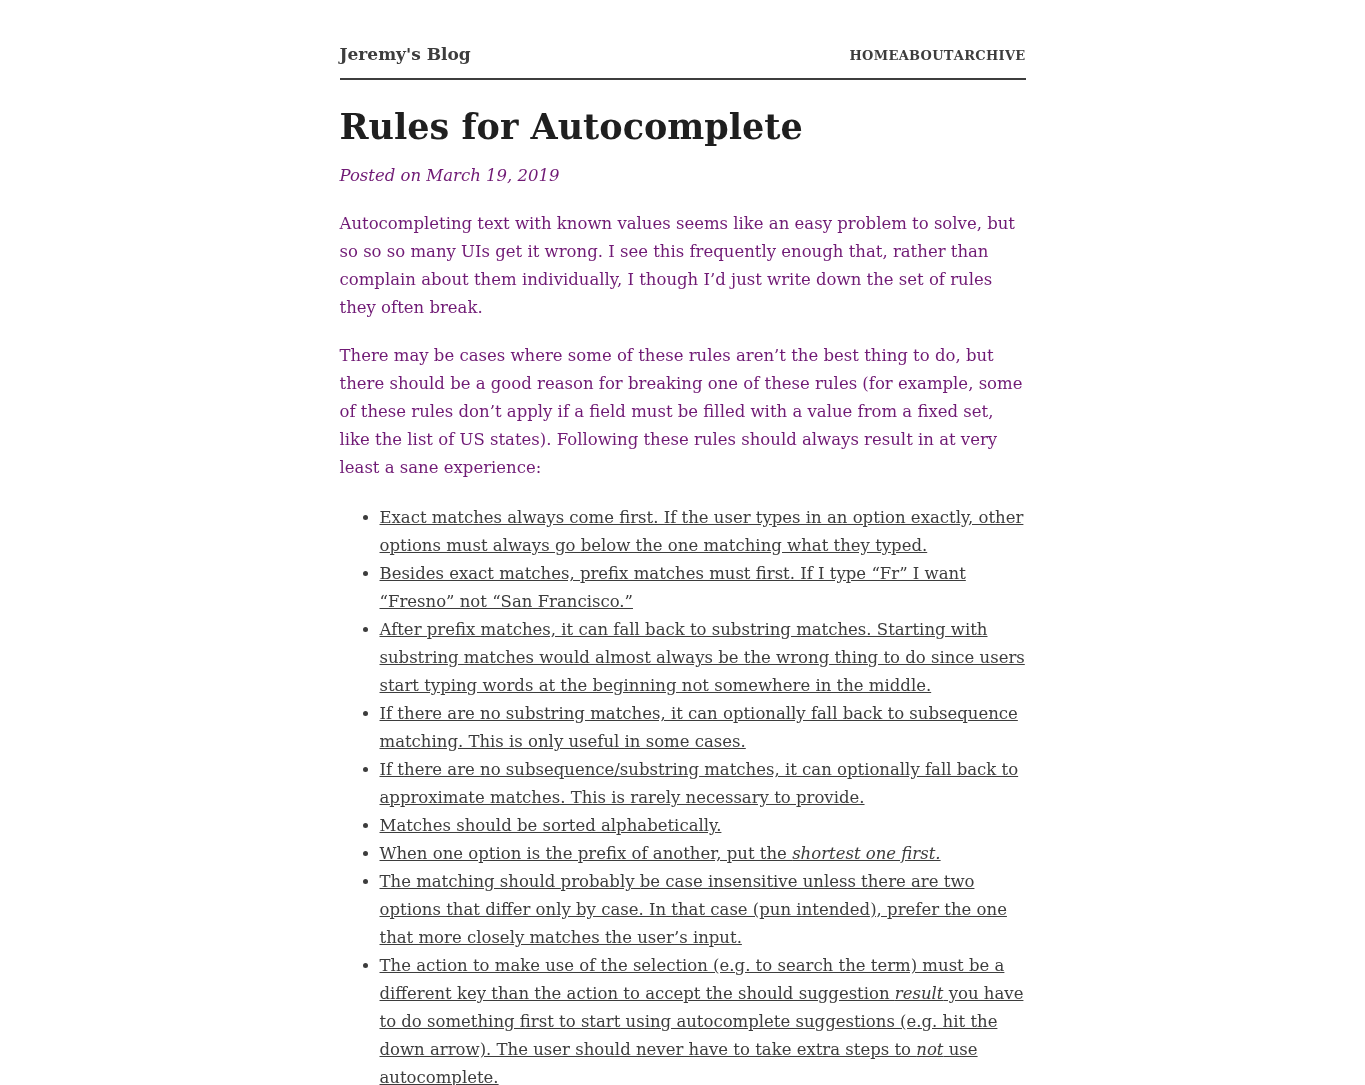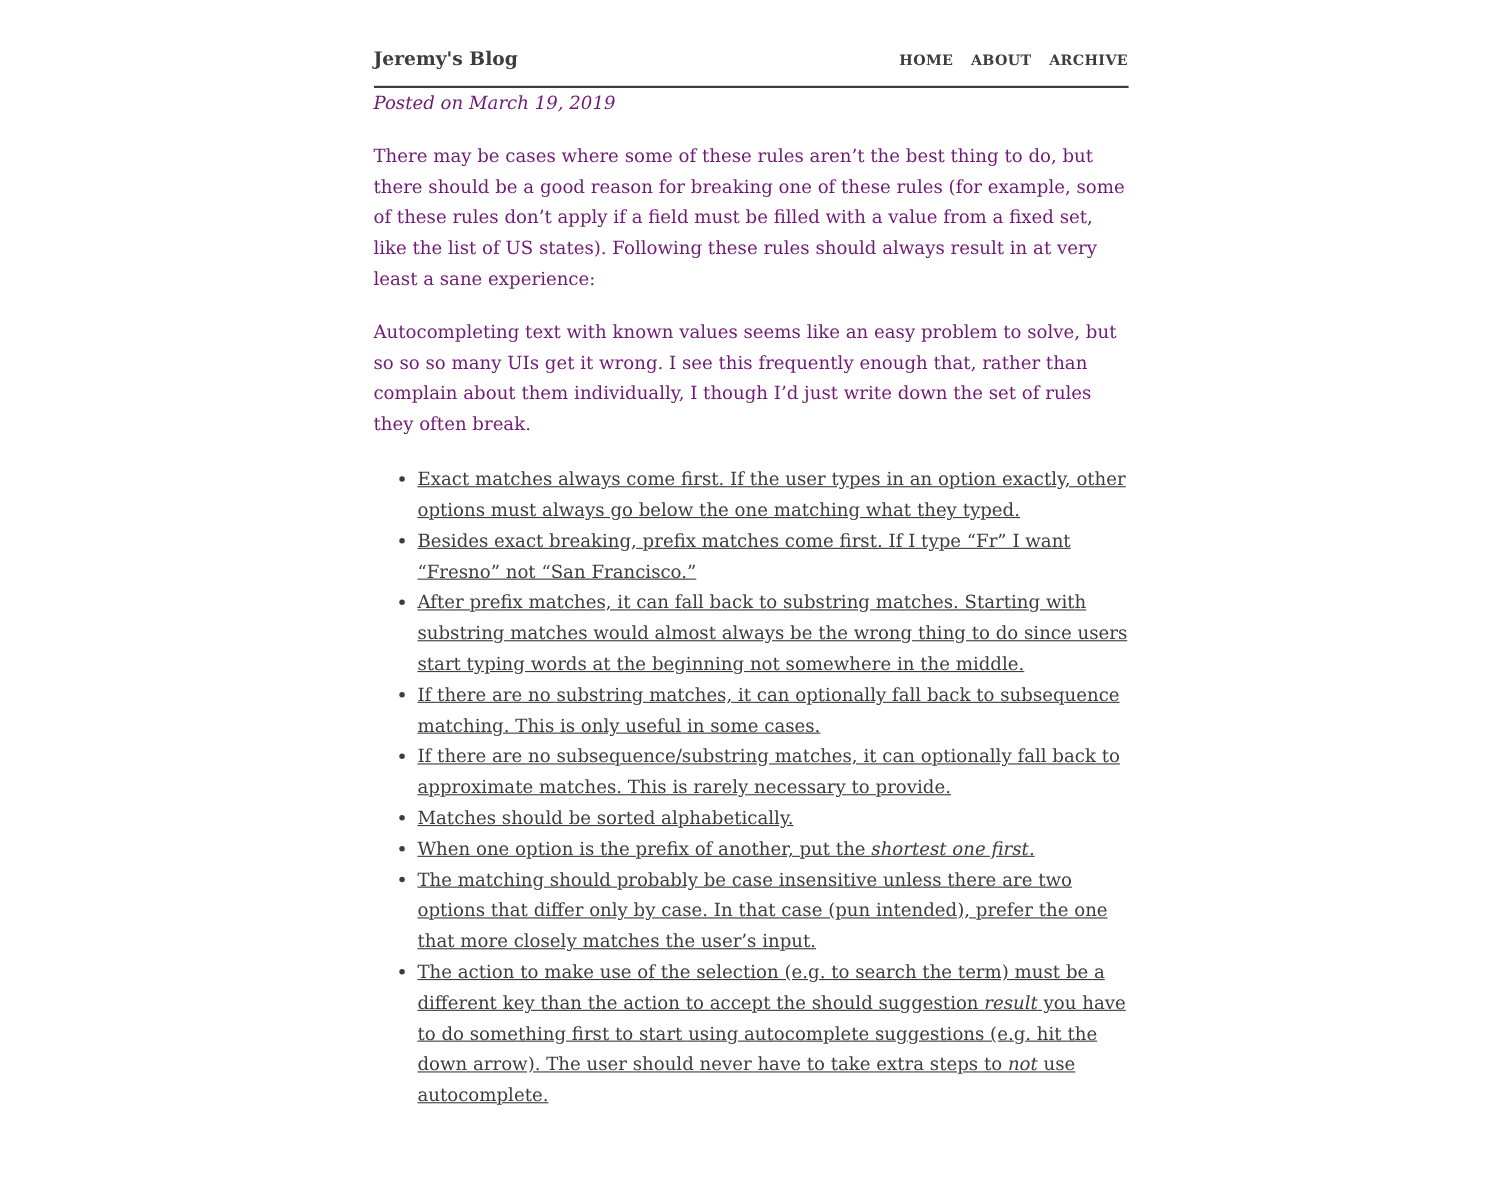--- a/index.html
+++ b/index.html
@@ -28,21 +28,21 @@
     align-items: baseline;
   }
   .blog-title {
     font-weight: bold;
     font-size: 17px;
     color: #3d3d3d;
     text-decoration: none;
   }
   .main-nav {
     display: flex;
-    gap: 16px;
+    gap: 0;
   }
   .main-nav a {
     font-weight: bold;
     font-size: 13px;
     letter-spacing: 0.3px;
     color: #3d3d3d;
     text-decoration: none;
     text-transform: uppercase;
   }
   .header-divider {
@@ -96,28 +96,29 @@
       <nav class="main-nav">
         <a href="#">HOME</a>
         <a href="#">ABOUT</a>
         <a href="#">ARCHIVE</a>
       </nav>
     </header>
 
     <hr class="header-divider">
 
     <main class="post-body">
+      <h1 class="post-title">Rules for Autocomplete</h1>
       <p class="post-date">Posted on March 19, 2019</p>
 
+      <p>Autocompleting text with known values seems like an easy problem to solve, but so so so many UIs get it wrong. I see this frequently enough that, rather than complain about them individually, I though I’d just write down the set of rules they often break.</p>
       <p>There may be cases where some of these rules aren’t the best thing to do, but there should be a good reason for breaking one of these rules (for example, some of these rules don’t apply if a field must be filled with a value from a fixed set, like the list of US states). Following these rules should always result in at very least a sane experience:</p>
-      <p>Autocompleting text with known values seems like an easy problem to solve, but so so so many UIs get it wrong. I see this frequently enough that, rather than complain about them individually, I though I’d just write down the set of rules they often break.</p>
 
       <ul class="rules-list">
           <li><span>Exact matches always come first. If the user types in an option exactly, other options must always go below the one matching what they typed.</span></li>
-          <li><span>Besides exact breaking, prefix matches come first. If I type “Fr” I want “Fresno” not “San Francisco.”</span></li>
+          <li><span>Besides exact matches, prefix matches must first. If I type “Fr” I want “Fresno” not “San Francisco.”</span></li>
           <li><span>After prefix matches, it can fall back to substring matches. Starting with substring matches would almost always be the wrong thing to do since users start typing words at the beginning not somewhere in the middle.</span></li>
           <li><span>If there are no substring matches, it can optionally fall back to subsequence matching. This is only useful in some cases.</span></li>
           <li><span>If there are no subsequence/substring matches, it can optionally fall back to approximate matches. This is rarely necessary to provide.</span></li>
           <li><span>Matches should be sorted alphabetically.</span></li>
           <li><span>When one option is the prefix of another, put the </span><em>shortest one first.</em></li>
           <li><span>The matching should probably be case insensitive unless there are two options that differ only by case. In that case (pun intended), prefer the one that more closely matches the user’s input.</span></li>
           <li><span>The action to make use of the selection (e.g. to search the term) must be a different key than the action to accept the should suggestion </span><em>result</em><span> you have to do something first to start using autocomplete suggestions (e.g. hit the down arrow). The user should never have to take extra steps to </span><em>not</em><span> use autocomplete.</span></li>
         </ul>
     </main>
 

